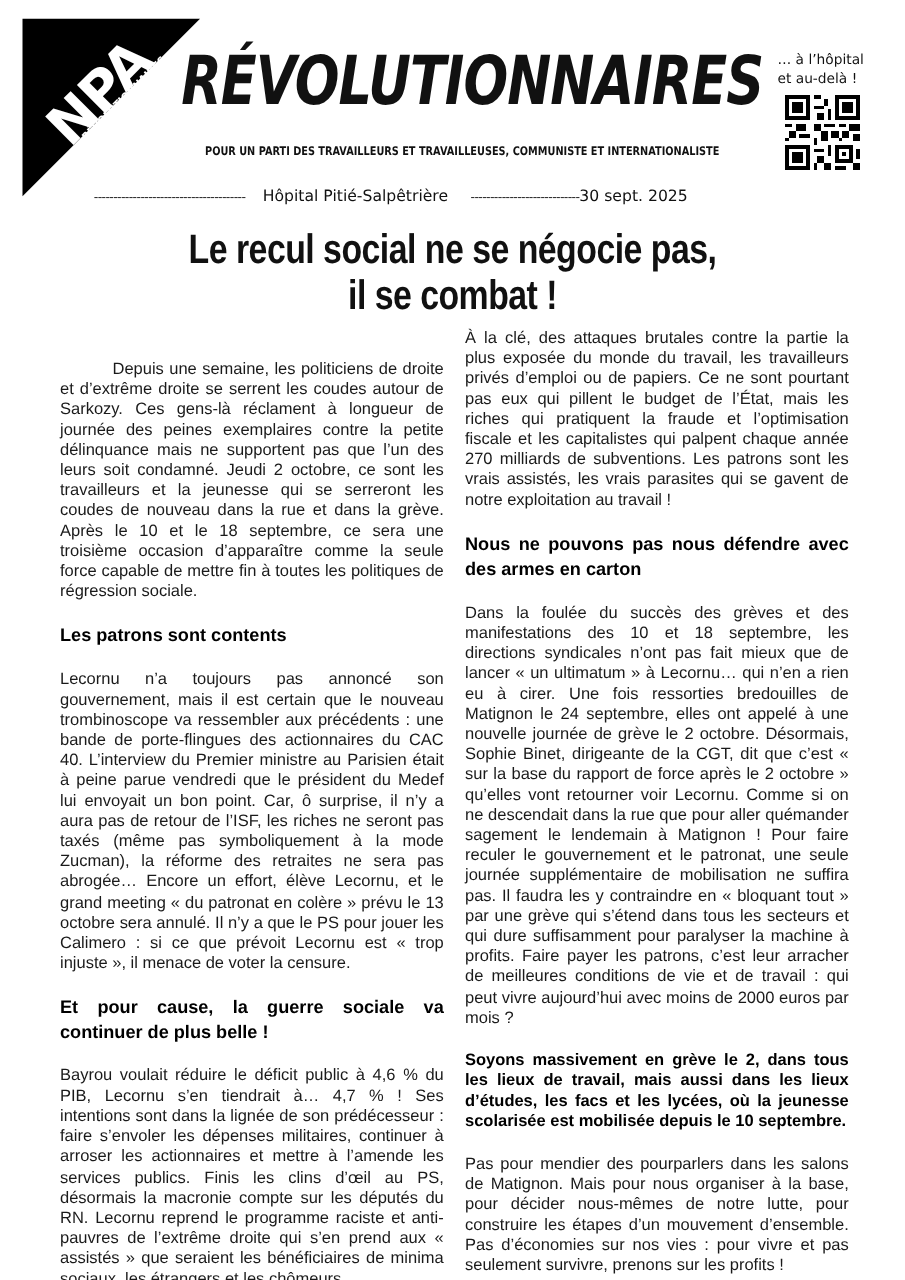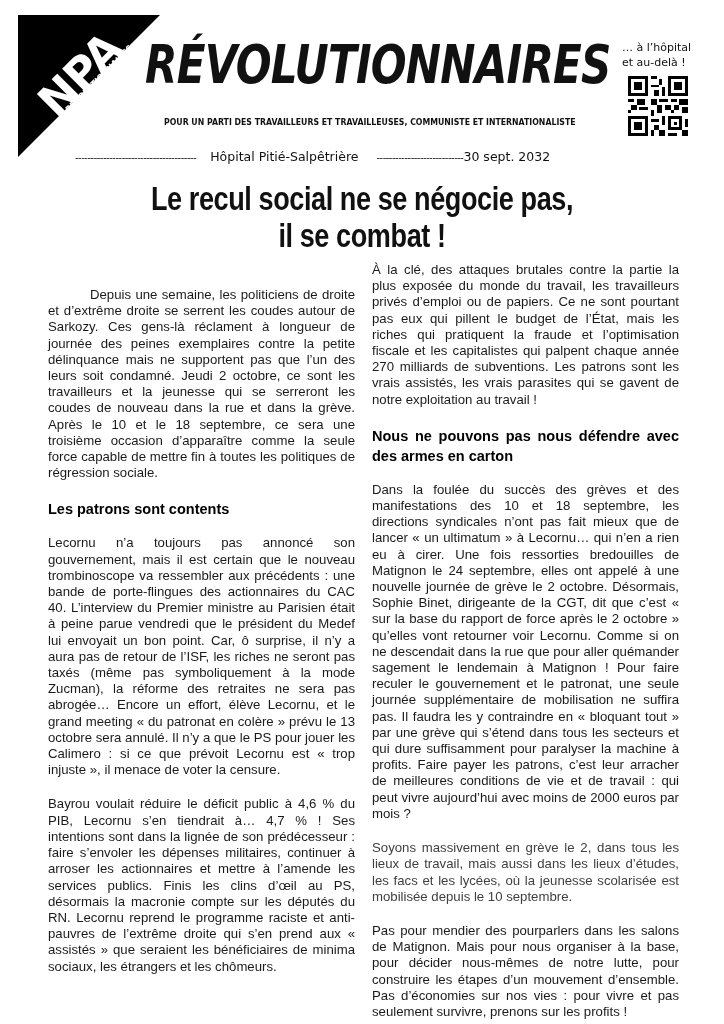--- a/index.html
+++ b/index.html
@@ -14,21 +14,21 @@
   .qr { position: absolute; left: 628px; top: 76px; width: 60px; height: 60px; }
   .dateline { position: absolute; left: 75px; top: 149px; width: 640px; font-family: "DejaVu Sans", sans-serif; font-size: 12.5px; white-space: nowrap; }
   .dash { letter-spacing: -0.5px; font-size: 10px; color: #222; }
   .headline { position: absolute; left: 0; top: 180px; width: 724px; text-align: center; font-family: "Liberation Sans", sans-serif; font-weight: bold; font-size: 33px; line-height: 37px; transform: scaleX(0.82); transform-origin: center top; letter-spacing: -0.5px; }
   .col { position: absolute; top: 262px; width: 307px; font-family: "Liberation Sans", sans-serif; font-size: 13.2px; line-height: 16.2px; text-align: justify; color: #1a1a1a; }
   .col-left { left: 48px; }
   .col-right { left: 372px; }
   .col p { margin: 0 0 18px 0; }
   .col p.indent { text-indent: 42px; margin-top: 25px; }
   .col h2 { margin: 16px 0 16px 0; font-family: "Liberation Sans", sans-serif; font-weight: bold; font-size: 14.5px; line-height: 20px; transform-origin: left top; color: #000; text-align: justify; }
-  .col p.bold { font-weight: normal; color: #404040; }
+  .col p.bold { font-weight: bold; color: #000000; }
 </style>
 </head>
 <body>
 
 <div class="logo-tri"></div>
 <div class="logo-text">
   <div class="logo-npa">NPA</div>
   <div class="logo-sub">RÉVOLUTIONNAIRES</div>
 </div>
 
@@ -89,32 +89,33 @@
       <rect x="11" y="19" width="2" height="2"></rect>
     <rect x="20" y="15" width="1" height="3"></rect>
       <rect x="14" y="20" width="3" height="1"></rect>
       <rect x="19" y="19" width="2" height="2"></rect>
   </g>
 </svg>
 
 <div class="dateline">
   <span class="dash">---------------------------------------</span>
   <span style="margin: 0 14px 0 10px;">Hôpital Pitié-Salpêtrière</span>
-  <span class="dash">----------------------------</span><span>30 sept. 2032</span>
+  <span class="dash">----------------------------</span><span>30 sept. 2025</span>
 </div>
 
 <div class="headline">
   <div>Le recul social ne se négocie pas,</div>
   <div>il se combat !</div>
 </div>
 
 <div class="col col-left">
   <p class="indent">Depuis une semaine, les politiciens de droite et d’extrême droite se serrent les coudes autour de Sarkozy. Ces gens-là réclament à longueur de journée des peines exemplaires contre la petite délinquance mais ne supportent pas que l’un des leurs soit condamné. Jeudi 2 octobre, ce sont les travailleurs et la jeunesse qui se serreront les coudes de nouveau dans la rue et dans la grève. Après le 10 et le 18 septembre, ce sera une troisième occasion d’apparaître comme la seule force capable de mettre fin à toutes les politiques de régression sociale.</p>
   <h2>Les patrons sont contents</h2>
   <p>Lecornu n’a toujours pas annoncé son gouvernement, mais il est certain que le nouveau trombinoscope va ressembler aux précédents : une bande de porte-flingues des actionnaires du CAC 40. L’interview du Premier ministre au Parisien était à peine parue vendredi que le président du Medef lui envoyait un bon point. Car, ô surprise, il n’y a aura pas de retour de l’ISF, les riches ne seront pas taxés (même pas symboliquement à la mode Zucman), la réforme des retraites ne sera pas abrogée… Encore un effort, élève Lecornu, et le grand meeting « du patronat en colère » prévu le 13 octobre sera annulé. Il n’y a que le PS pour jouer les Calimero : si ce que prévoit Lecornu est « trop injuste », il menace de voter la censure.</p>
+  <h2>Et pour cause, la guerre sociale va continuer de plus belle !</h2>
   <p>Bayrou voulait réduire le déficit public à 4,6 % du PIB, Lecornu s’en tiendrait à… 4,7 % ! Ses intentions sont dans la lignée de son prédécesseur : faire s’envoler les dépenses militaires, continuer à arroser les actionnaires et mettre à l’amende les services publics. Finis les clins d’œil au PS, désormais la macronie compte sur les députés du RN. Lecornu reprend le programme raciste et anti-pauvres de l’extrême droite qui s’en prend aux « assistés » que seraient les bénéficiaires de minima sociaux, les étrangers et les chômeurs.</p>
 </div>
 
 <div class="col col-right">
   <p>À la clé, des attaques brutales contre la partie la plus exposée du monde du travail, les travailleurs privés d’emploi ou de papiers. Ce ne sont pourtant pas eux qui pillent le budget de l’État, mais les riches qui pratiquent la fraude et l’optimisation fiscale et les capitalistes qui palpent chaque année 270 milliards de subventions. Les patrons sont les vrais assistés, les vrais parasites qui se gavent de notre exploitation au travail !</p>
   <h2>Nous ne pouvons pas nous défendre avec des armes en carton</h2>
   <p>Dans la foulée du succès des grèves et des manifestations des 10 et 18 septembre, les directions syndicales n’ont pas fait mieux que de lancer « un ultimatum » à Lecornu… qui n’en a rien eu à cirer. Une fois ressorties bredouilles de Matignon le 24 septembre, elles ont appelé à une nouvelle journée de grève le 2 octobre. Désormais, Sophie Binet, dirigeante de la CGT, dit que c’est « sur la base du rapport de force après le 2 octobre » qu’elles vont retourner voir Lecornu. Comme si on ne descendait dans la rue que pour aller quémander sagement le lendemain à Matignon ! Pour faire reculer le gouvernement et le patronat, une seule journée supplémentaire de mobilisation ne suffira pas. Il faudra les y contraindre en « bloquant tout » par une grève qui s’étend dans tous les secteurs et qui dure suffisamment pour paralyser la machine à profits. Faire payer les patrons, c’est leur arracher de meilleures conditions de vie et de travail : qui peut vivre aujourd’hui avec moins de 2000 euros par mois ?</p>
   <p class="bold">Soyons massivement en grève le 2, dans tous les lieux de travail, mais aussi dans les lieux d’études, les facs et les lycées, où la jeunesse scolarisée est mobilisée depuis le 10 septembre.</p>
   <p>Pas pour mendier des pourparlers dans les salons de Matignon. Mais pour nous organiser à la base, pour décider nous-mêmes de notre lutte, pour construire les étapes d’un mouvement d’ensemble. Pas d’économies sur nos vies : pour vivre et pas seulement survivre, prenons sur les profits !</p>
 </div>

